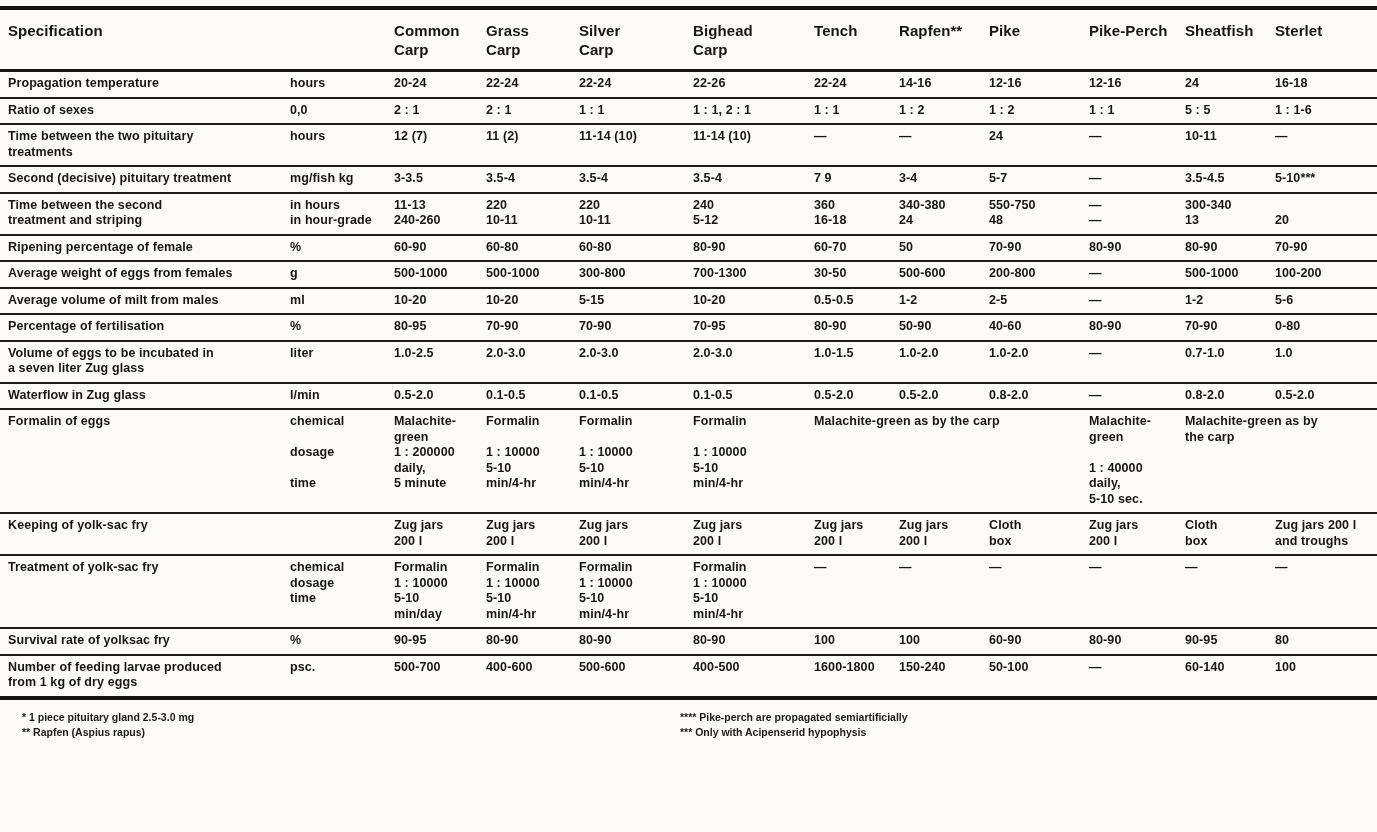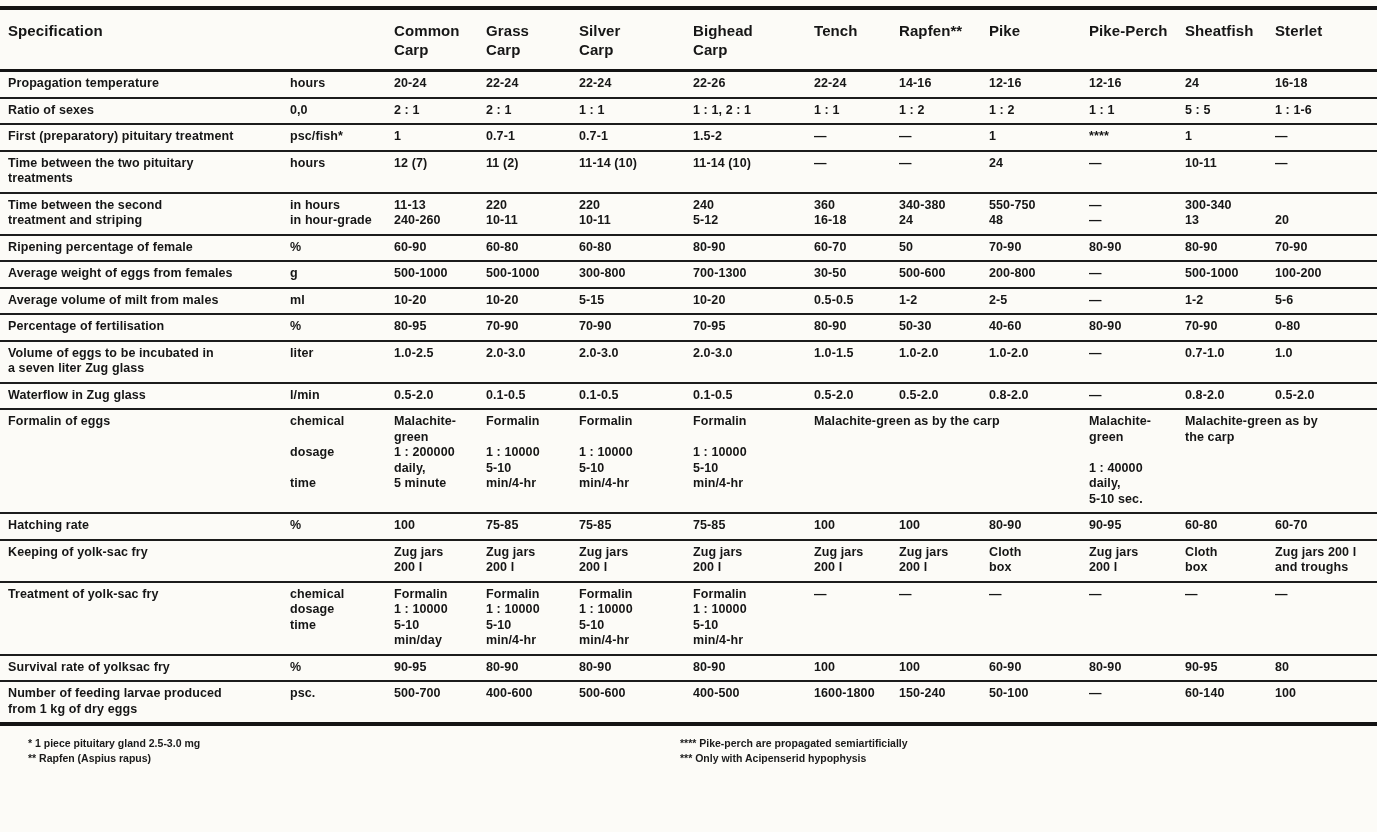--- a/index.html
+++ b/index.html
@@ -46,21 +46,21 @@
   .spec-table tbody tr:first-child td { border-top: none; }
   .spec-table .spec { padding-left: 8px; }
   .footnotes {
     display: flex;
     margin-top: 10px;
     font-size: 10.5px;
     font-weight: 700;
     line-height: 1.45;
     color: #1a1a1a;
   }
-  .fn-left { width: 680px; padding-left: 28px; }
+  .fn-left { width: 680px; padding-left: 22px; }
   .fn-right { flex: 1; }
   .fn-line { white-space: pre; }
 </style>
 </head>
 <body>
 
 <div class="page">
 
   <table class="spec-table">
     <colgroup>
@@ -120,47 +120,47 @@
           <td>1 : 1</td>
           <td>1 : 1, 2 : 1</td>
           <td>1 : 1</td>
           <td>1 : 2</td>
           <td>1 : 2</td>
           <td>1 : 1</td>
           <td>5 : 5</td>
           <td>1 : 1-6</td>
         </tr>
         <tr>
-          <td class="spec">First (preparatory) pituitary treatment</td>
-          <td>psc/fish*</td>
-          <td>1</td>
-          <td>0.7-1</td>
-          <td>0.7-1</td>
-          <td>1.5-2</td>
-          <td>—</td>
-          <td>—</td>
-          <td>1</td>
-          <td>****</td>
-          <td>1</td>
-          <td>—</td>
-        </tr>
-        <tr>
           <td class="spec">Time between the two pituitary
 treatments</td>
           <td>hours</td>
           <td>12 (7)</td>
           <td>11 (2)</td>
           <td>11-14 (10)</td>
           <td>11-14 (10)</td>
           <td>—</td>
           <td>—</td>
           <td>24</td>
           <td>—</td>
           <td>10-11</td>
           <td>—</td>
+        </tr>
+        <tr>
+          <td class="spec">Second (decisive) pituitary treatment</td>
+          <td>mg/fish kg</td>
+          <td>3-3.5</td>
+          <td>3.5-4</td>
+          <td>3.5-4</td>
+          <td>3.5-4</td>
+          <td>7 9</td>
+          <td>3-4</td>
+          <td>5-7</td>
+          <td>—</td>
+          <td>3.5-4.5</td>
+          <td>5-10***</td>
         </tr>
         <tr>
           <td class="spec">Time between the second
 treatment and striping</td>
           <td>in hours
 in hour-grade</td>
           <td>11-13
 240-260</td>
           <td>220
 10-11</td>
@@ -224,21 +224,21 @@
           <td>5-6</td>
         </tr>
         <tr>
           <td class="spec">Percentage of fertilisation</td>
           <td>%</td>
           <td>80-95</td>
           <td>70-90</td>
           <td>70-90</td>
           <td>70-95</td>
           <td>80-90</td>
-          <td>50-30</td>
+          <td>50-90</td>
           <td>40-60</td>
           <td>80-90</td>
           <td>70-90</td>
           <td>0-80</td>
         </tr>
         <tr>
           <td class="spec">Volume of eggs to be incubated in
 a seven liter Zug glass</td>
           <td>liter</td>
           <td>1.0-2.5</td>
@@ -296,34 +296,20 @@
           <td colspan="3">Malachite-green as by the carp</td>
           <td>Malachite-green
 
 1 : 40000
 daily,
 5-10 sec.</td>
           <td colspan="2">Malachite-green as by
 the carp</td>
         </tr>
         <tr>
-          <td class="spec">Hatching rate</td>
-          <td>%</td>
-          <td>100</td>
-          <td>75-85</td>
-          <td>75-85</td>
-          <td>75-85</td>
-          <td>100</td>
-          <td>100</td>
-          <td>80-90</td>
-          <td>90-95</td>
-          <td>60-80</td>
-          <td>60-70</td>
-        </tr>
-        <tr>
           <td class="spec">Keeping of yolk-sac fry</td>
           <td></td>
           <td>Zug jars
 200 l</td>
           <td>Zug jars
 200 l</td>
           <td>Zug jars
 200 l</td>
           <td>Zug jars
 200 l</td>

